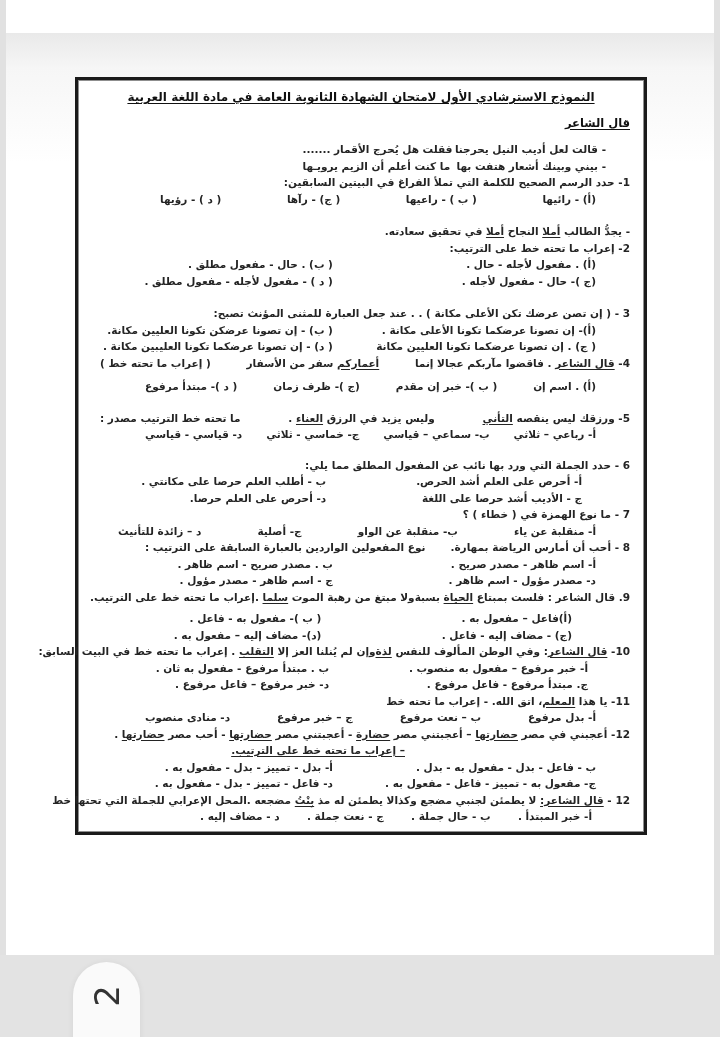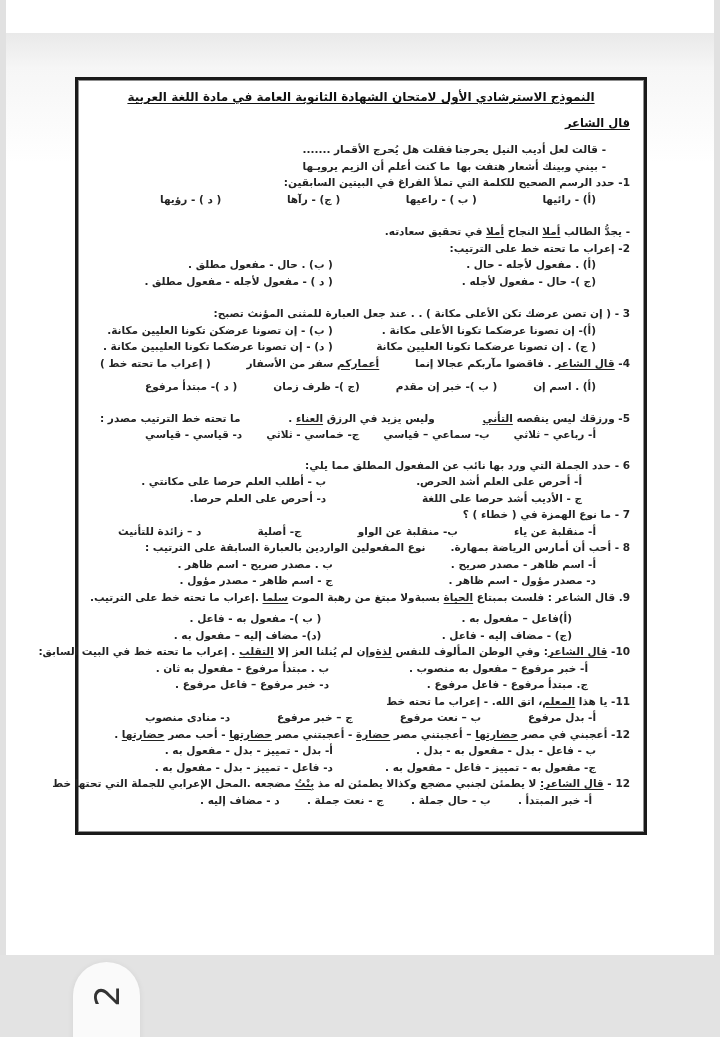--- a/index.html
+++ b/index.html
@@ -198,20 +198,23 @@
         </div>
         <div class="line line-opts4" style="padding-left: 55px;">
           <span class="cell"><span>أ- بدل مرفوع</span></span>
           <span class="cell"><span>ب – نعت مرفوع</span></span>
           <span class="cell"><span>ج – خبر مرفوع</span></span>
           <span class="cell"><span>د- منادى منصوب</span></span>
         </div>
         <div class="line line-stem">
           <span class="cell"><span>12- أعجبني في مصر </span><span class="u">حضارتها</span><span> – أعجبتني مصر </span><span class="u">حضارة</span><span> - أعجبتني مصر </span><span class="u">حضارتها</span><span> - أحب مصر </span><span class="u">حضارتها</span><span> .</span></span>
         </div>
+        <div class="line line-sub" style="margin-right: 225px;">
+          <span class="cell"><span></span><span class="u">– إعراب ما تحته خط على الترتيب.</span><span></span></span>
+        </div>
         <div class="line line-opts2">
           <span class="cell"><span>ب - فاعل - بدل - مفعول به - بدل .</span></span>
           <span class="cell"><span>أ- بدل - تمييز - بدل - مفعول به .</span></span>
         </div>
         <div class="line line-opts2">
           <span class="cell"><span>ج- مفعول به - تمييز - فاعل - مفعول به .</span></span>
           <span class="cell"><span>د- فاعل - تمييز - بدل - مفعول به .</span></span>
         </div>
         <div class="line line-spread">
           <span class="cell"><span>12 - </span><span class="u">قال الشاعر:</span><span> لا يطمئن لجنبي مضجع وكذا</span></span>

